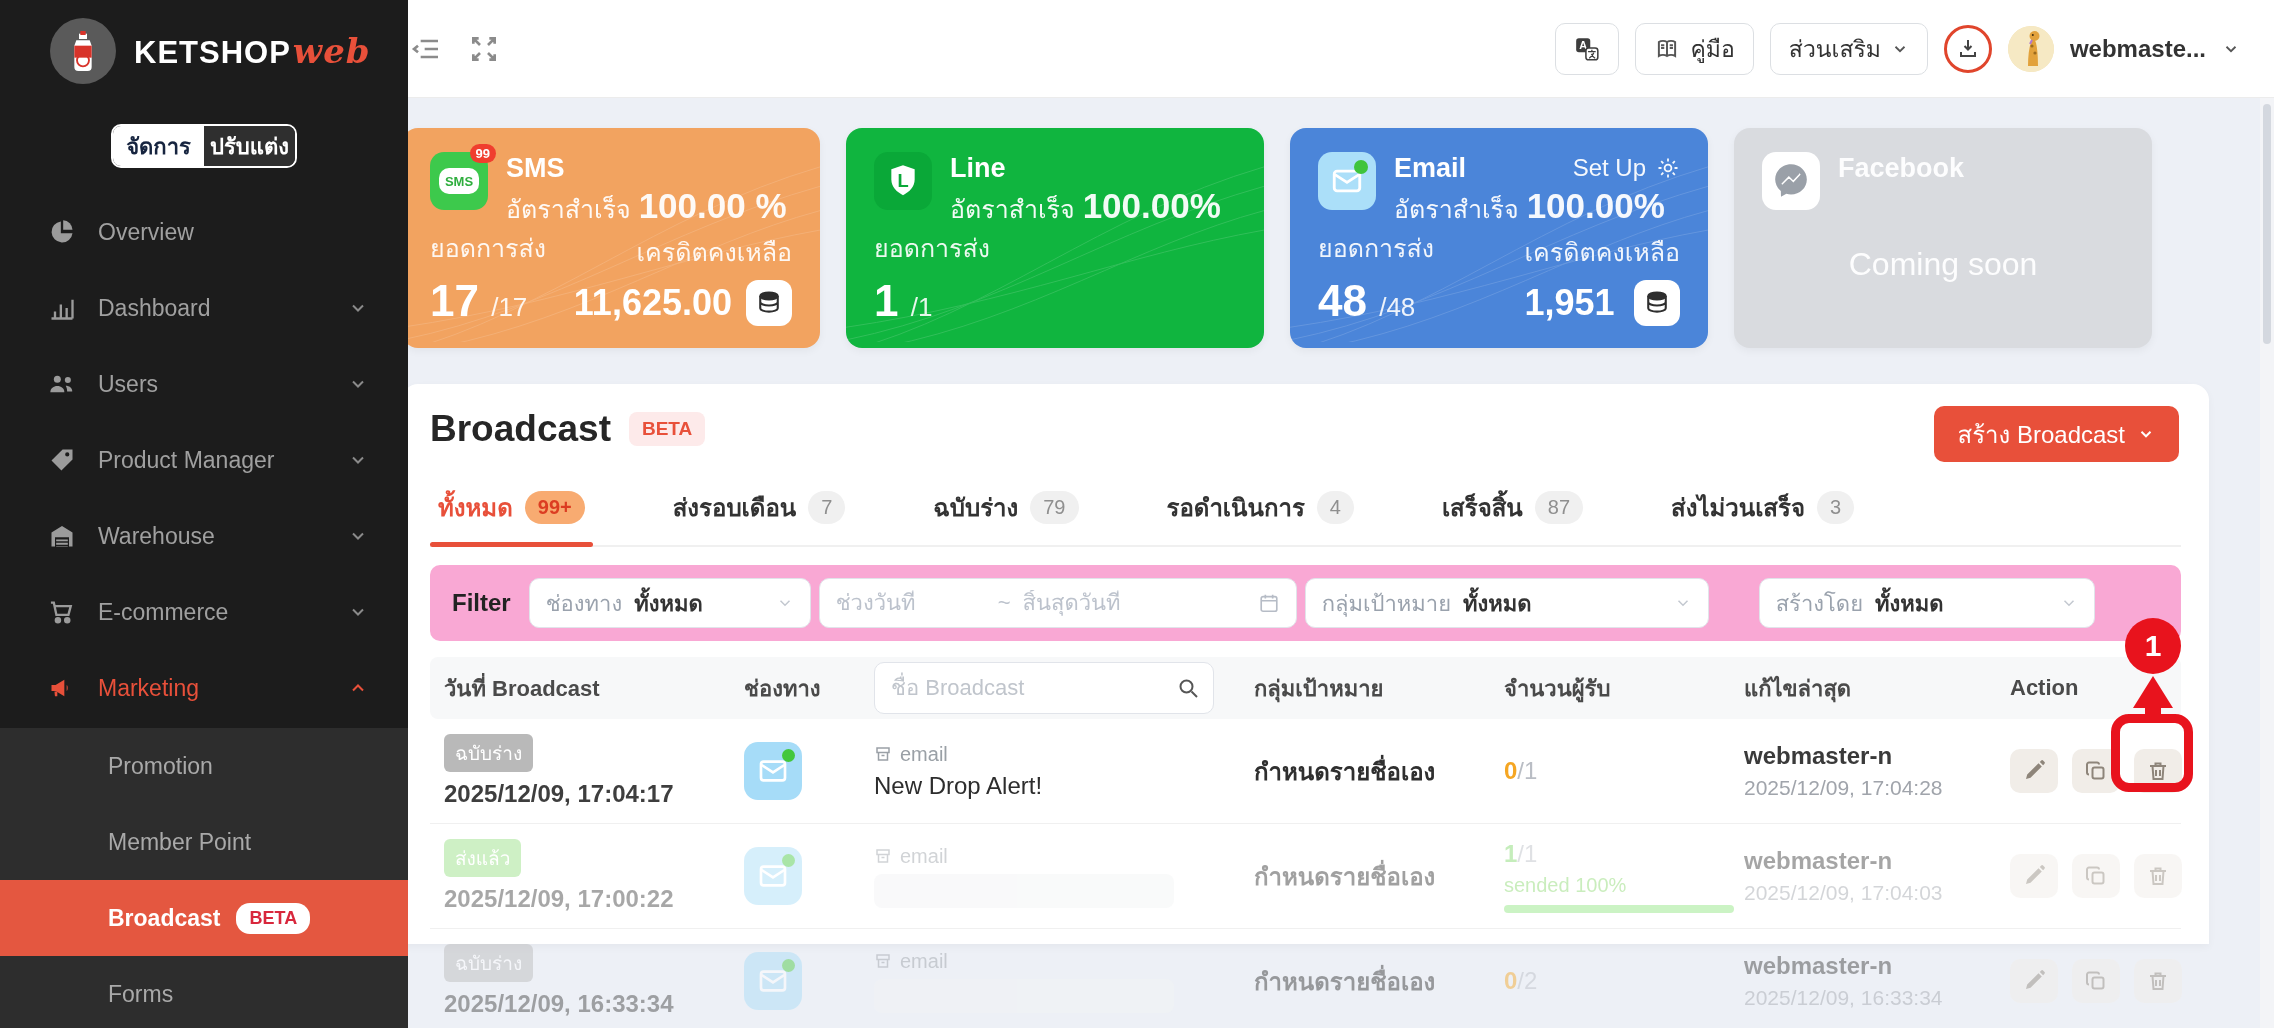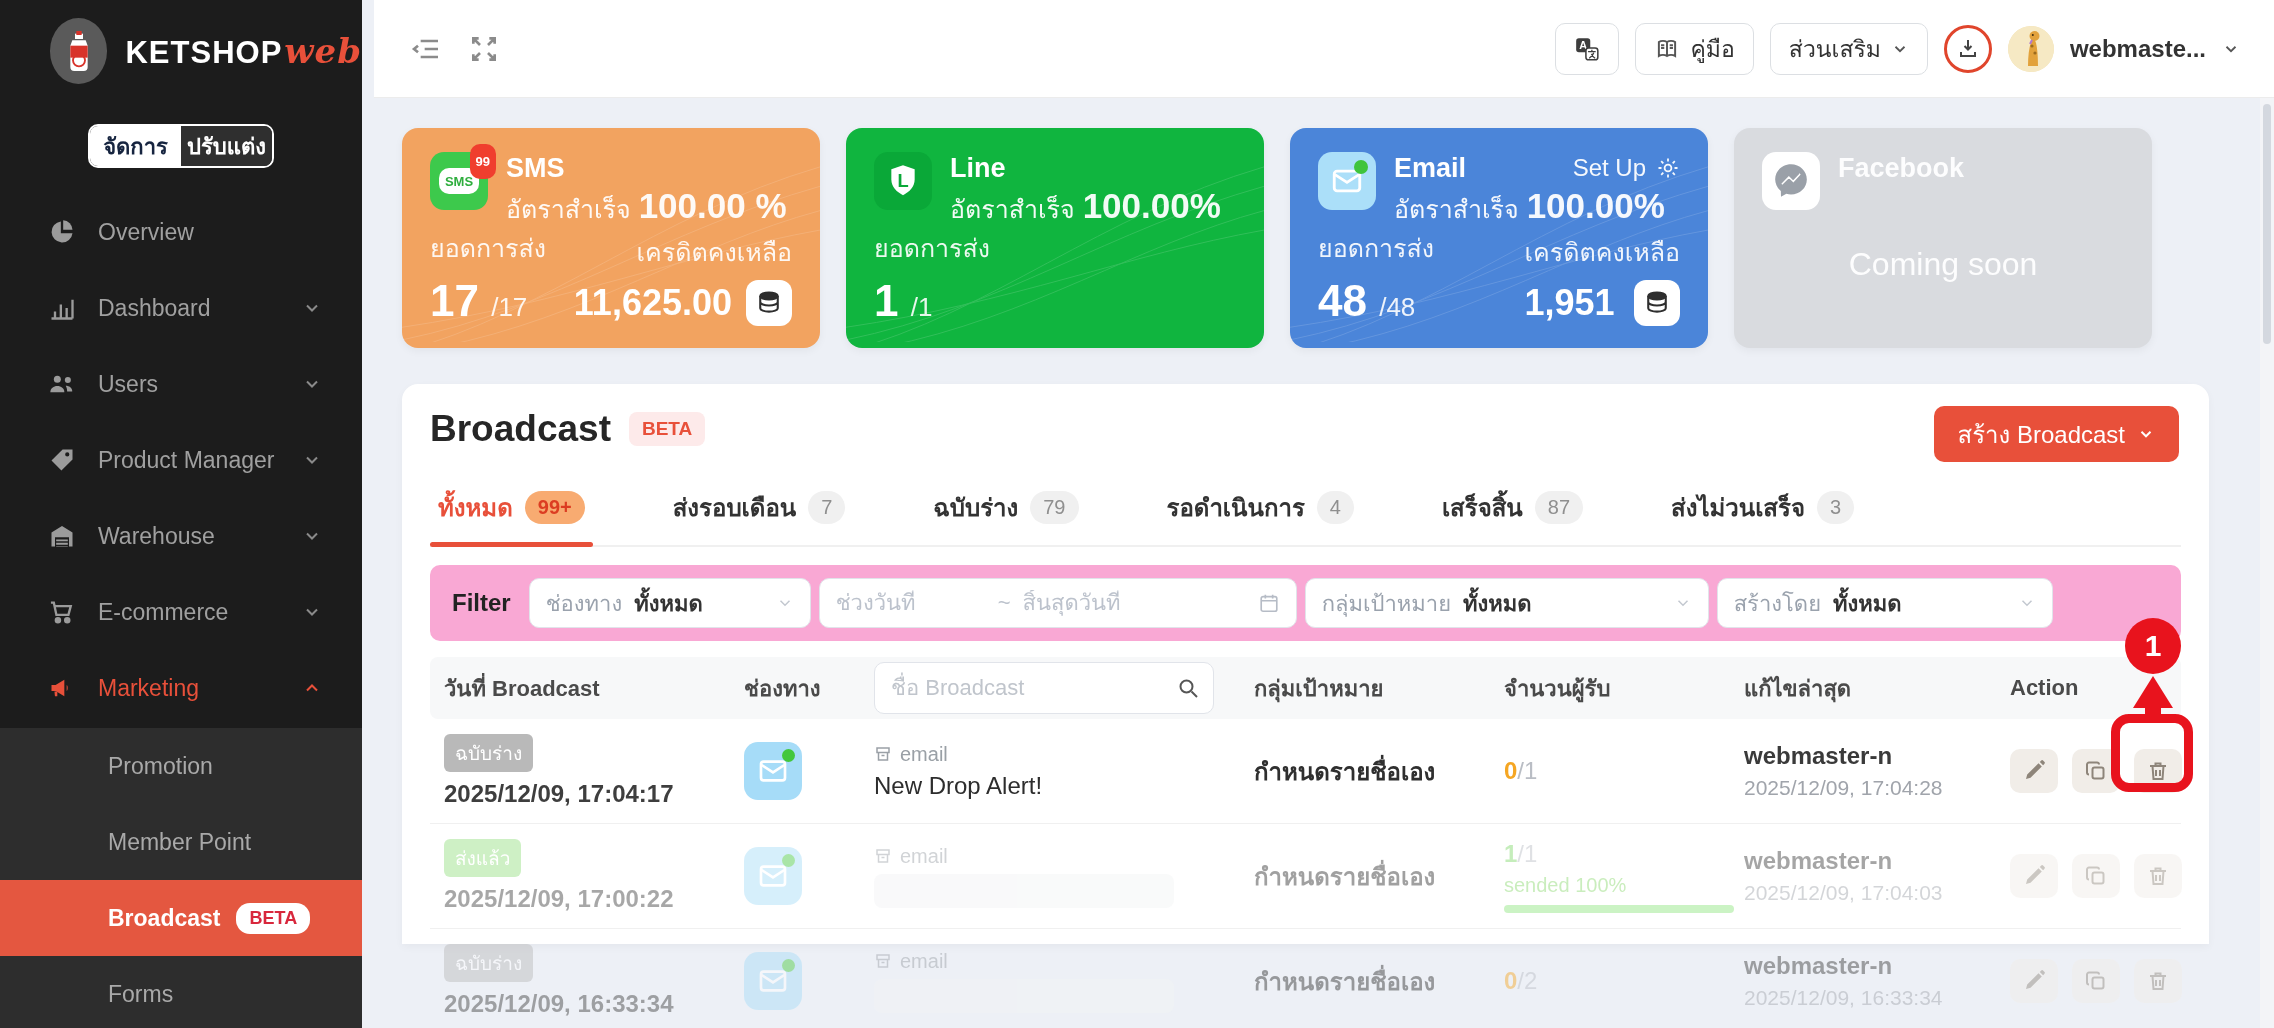--- a/index.html
+++ b/index.html
@@ -4,21 +4,21 @@
 <style>
   * { margin:0; padding:0; box-sizing:border-box; }
   html,body { background:#dfe3ea; }
   #page {
     position:relative; width:2274px; height:1028px; overflow:hidden;
     background:#edf0f6; font-family:"Liberation Sans","DejaVu Sans",sans-serif; color:#333;
   }
   svg { display:block; }
 
   
-  .sidebar { position:absolute; left:0; top:0; width:362px; height:1028px; background:#1c1c1c; z-index:5; }
+  .sidebar { position:absolute; left:0; top:0; width:408px; height:1028px; background:#1c1c1c; z-index:5; }
   .logo { display:flex; align-items:center; gap:18px; padding:18px 0 0 50px; cursor:pointer; }
   .logo-circle { width:66px; height:66px; border-radius:50%; background:#5a5a5a; display:flex; align-items:center; justify-content:center; }
   .logo-text { font-size:31px; font-weight:bold; color:#fff; letter-spacing:1px; }
   .logo-text .web { font-family:"DejaVu Serif",serif; font-style:italic; color:#e8503a; font-size:34px; margin-left:2px; }
   .mode-toggle { display:flex; width:186px; height:44px; margin:40px auto 0 auto; border:2px solid #fff; border-radius:10px; overflow:hidden; }
   .mode-seg { flex:1; display:flex; align-items:center; justify-content:center; font-size:22px; font-weight:bold; cursor:pointer; white-space:nowrap; }
   .mode-seg.on  { background:#fff; color:#16243f; }
   .mode-seg.off { background:#2f2f2f; color:#fff; }
   .nav { margin-top:26px; }
   .nav-item { height:76px; display:flex; align-items:center; padding:0 40px 0 48px; gap:22px; color:#a0a0a0; font-size:23px; cursor:pointer; }
@@ -50,21 +50,21 @@
   .cards { display:flex; gap:26px; width:1750px; }
   .card { position:relative; flex:1; height:220px; border-radius:16px; padding:24px 28px; color:#fff; overflow:hidden; box-shadow:0 3px 8px rgba(0,0,0,.05); }
   .card.sms  { background:#f2a360; }
   .card.line { background:#10b53f; }
   .card.email{ background:#4b85d9; }
   .card.fb   { background:#d9dbdf; }
   .card-head { display:flex; gap:18px; position:relative; z-index:2; }
   .app-icon { width:58px; height:58px; border-radius:14px; position:relative; flex:0 0 auto; }
   .app-icon.sms-i { background:#3dc94c; display:flex; align-items:center; justify-content:center; }
   .sms-bubble { background:#fff; border-radius:10px; width:40px; height:26px; display:flex; align-items:center; justify-content:center; font-size:13px; font-weight:bold; color:#2fae3e; }
-  .badge99 { position:absolute; top:-8px; right:-8px; background:#f03e2e; color:#fff; font-size:13px; font-weight:bold; border-radius:10px; padding:10px 6px; }
+  .badge99 { position:absolute; top:-8px; right:-8px; background:#f03e2e; color:#fff; font-size:13px; font-weight:bold; border-radius:10px; padding:2px 6px; }
   .app-icon.line-i { background:#0aa838; display:flex; align-items:center; justify-content:center; }
   .app-icon.mail-i { background:#abdff9; display:flex; align-items:center; justify-content:center; }
   .mail-dot { position:absolute; top:8px; right:8px; width:14px; height:14px; background:#3fc43c; border-radius:50%; }
   .app-icon.fb-i { background:#fff; display:flex; align-items:center; justify-content:center; }
   .card-title { font-size:27px; font-weight:bold; line-height:1.25; }
   .card-sub { font-size:25px; opacity:.95; }
   .card-sub b { font-size:35px; font-weight:bold; margin-left:8px; }
   .setup { position:absolute; top:26px; right:28px; display:flex; gap:10px; align-items:center; font-size:24px; color:#fff; opacity:.95; cursor:pointer; z-index:3; }
   .setup svg { width:24px; height:24px; }
   .card-bottom { position:absolute; left:28px; right:28px; bottom:22px; display:flex; justify-content:space-between; align-items:flex-end; z-index:2; }
@@ -94,21 +94,21 @@
   .tab.active { color:#e8503a; }
   .tab.active .cnt { background:#f8ab71; color:#dc3d22; font-weight:bold; }
   .tab.active::after { content:""; position:absolute; left:-6px; right:-6px; bottom:-2px; height:5px; background:#e8503a; border-radius:3px; }
 
   .filter-row { margin-top:18px; background:#f9a8d4; border-radius:10px; padding:13px 16px; display:flex; align-items:center; gap:8px; }
   .filter-label { font-size:24px; font-weight:bold; color:#222; margin:0 10px 0 6px; }
   .fctl { background:#fff; border:1px solid #e1e4ea; border-radius:10px; height:50px; display:flex; align-items:center; padding:0 16px; gap:12px; cursor:pointer; }
   .fctl .pfx { color:#9aa2ad; font-size:22px; white-space:nowrap; }
   .fctl .val { color:#333; font-size:22px; font-weight:bold; white-space:nowrap; }
   .fctl .fchev { margin-left:auto; width:18px; height:18px; color:#c3c8d0; }
-  .w-ch { width:282px; } .w-dt { width:478px; } .w-au { width:404px; } .w-cr { width:336px; }
+  .w-ch { width:282px; } .w-dt { width:478px; } .w-au { width:404px; } .w-cr { width:336px;margin-left:42px; }
   .date-in { border:none; outline:none; font-size:22px; color:#333; width:150px; text-align:left; background:transparent; font-family:inherit; }
   .date-in::placeholder { color:#bcc2cc; }
   .tilde { color:#bcc2cc; font-size:22px; }
   .cal-ic { margin-left:auto; width:22px; height:22px; color:#b6bcc6; }
 
   
   .tbl-header, .tbl-row { display:grid; grid-template-columns:300px 130px 380px 250px 240px 266px 1fr; align-items:center; }
   .tbl-header { margin-top:16px; background:#f7f8f9; border-radius:8px; height:62px; font-size:22px; font-weight:bold; color:#4a4a4a; }
   .tbl-header > div { padding-left:14px; }
   .search-box { position:relative; width:340px; }

